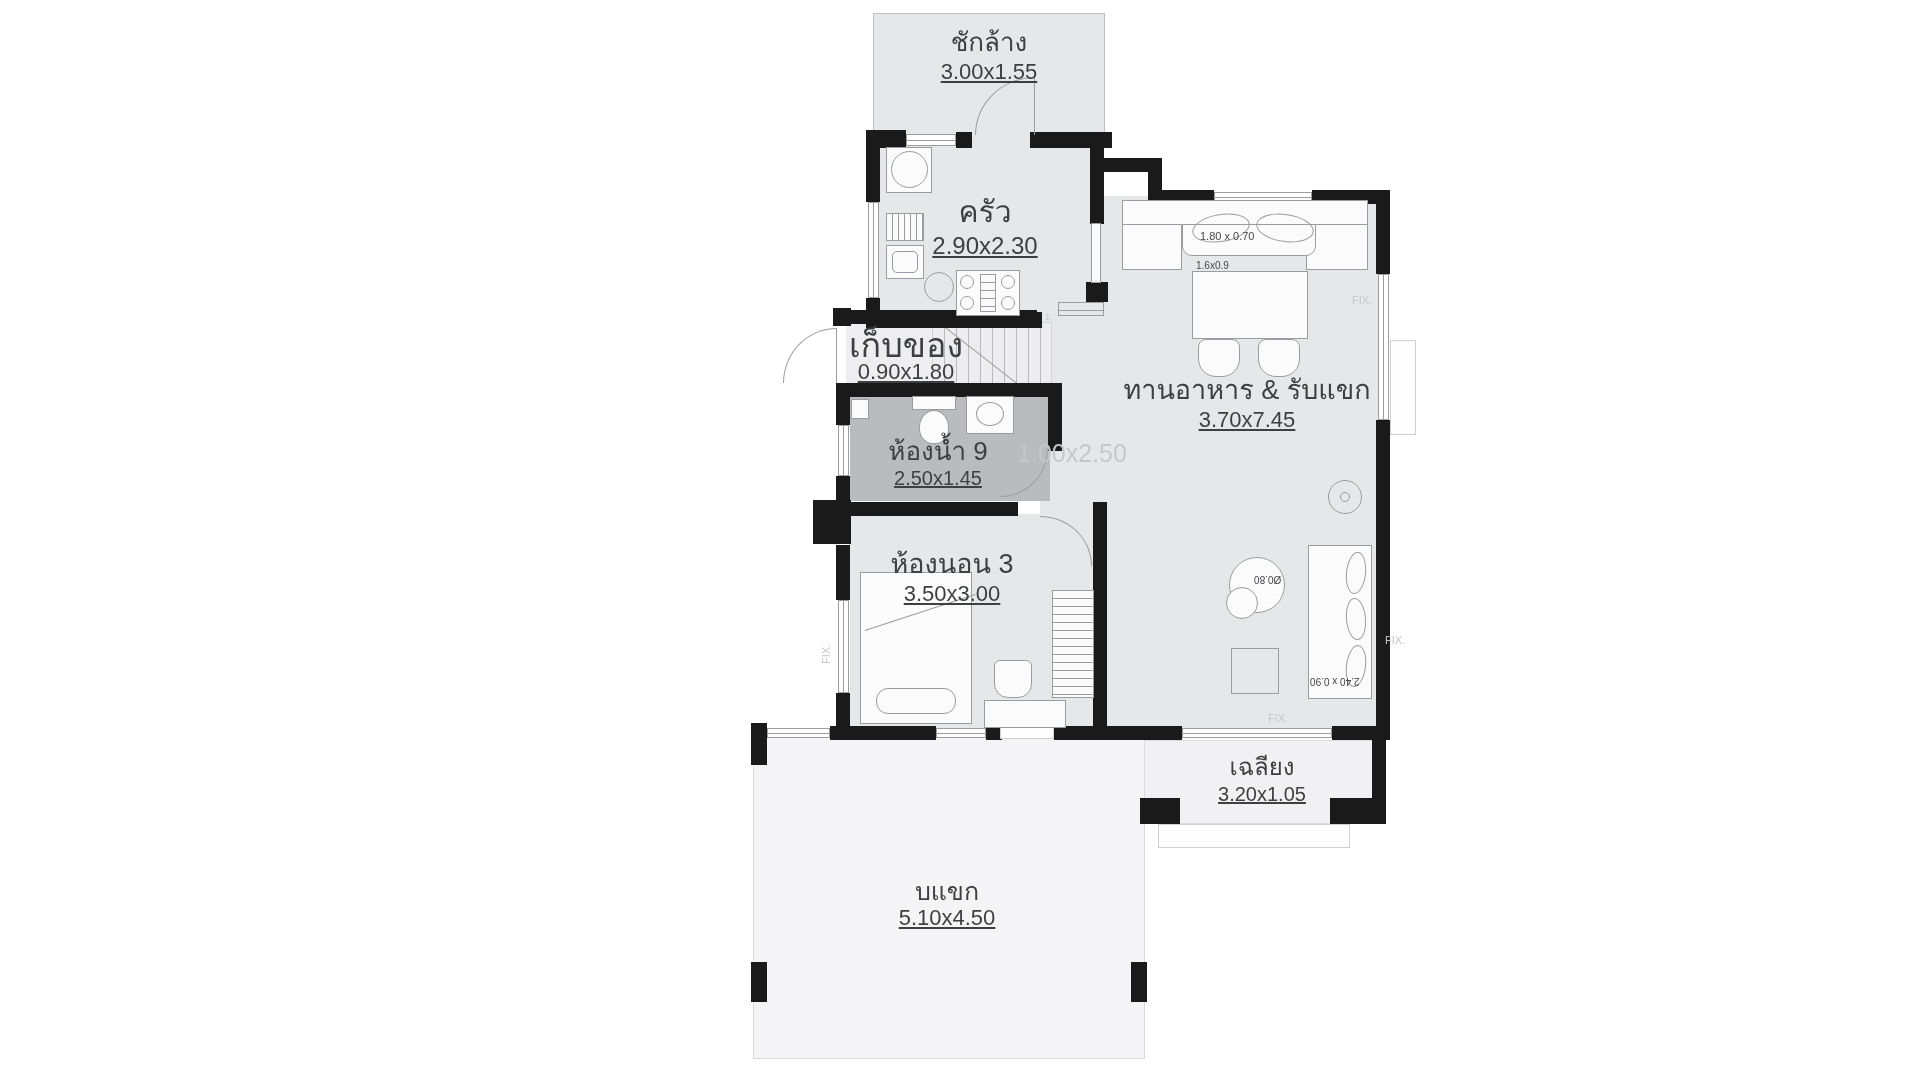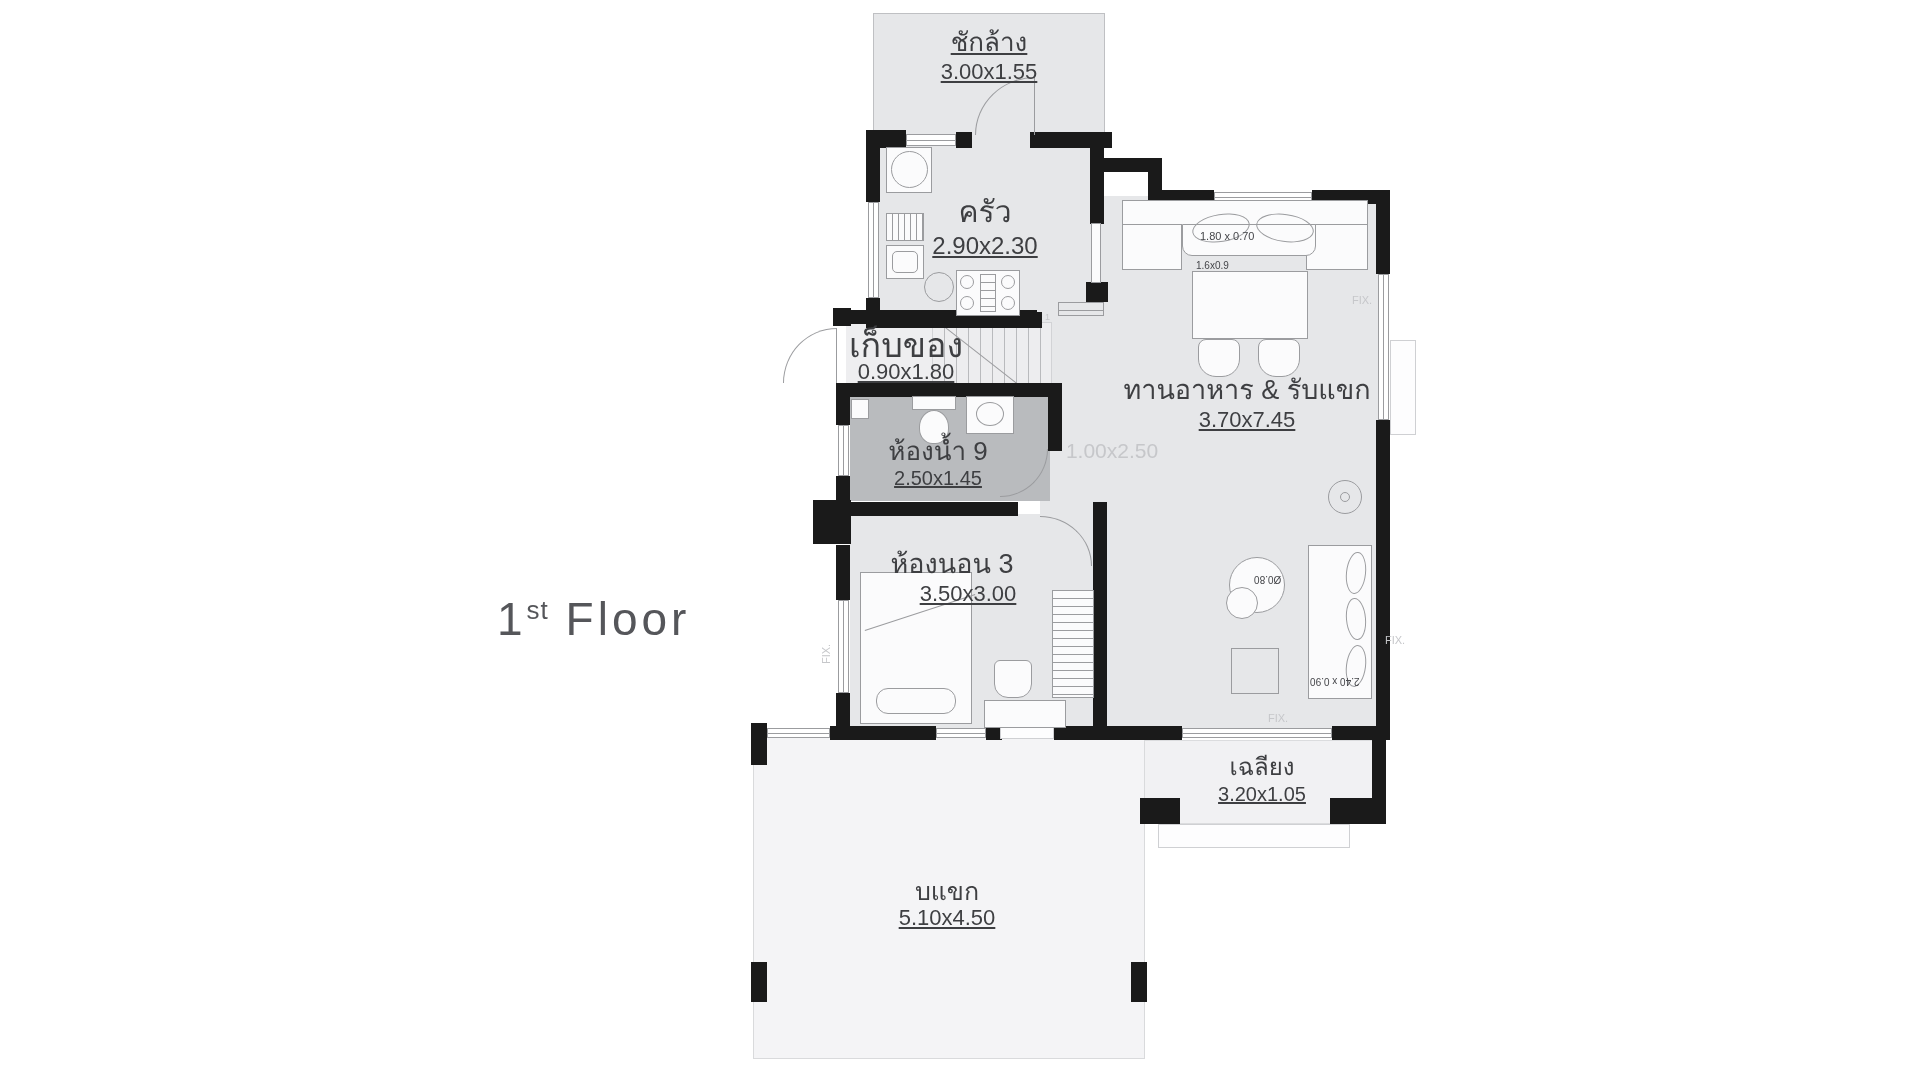--- a/index.html
+++ b/index.html
@@ -35,21 +35,20 @@
   #title sup{font-size:26px;letter-spacing:1px;}
   .stairs{background:#ededef;border:1px solid #d2d3d6;
       background-image:repeating-linear-gradient(90deg,transparent 0 11px,#b9babd 11px,#b9babd 12px);}
   .nums{display:flex;justify-content:space-between;font-size:9px;color:var(--faint);}
 </style>
 </head>
 <body>
 
 <div id="stage">
 
-  <div id="title" style="left:497px;top:592px;font-size:46px;"><span>1</span><sup>st</sup> <span>Floor</span></div>
 
   <div class="a room" style="left:873px;top:13px;width:232px;height:126px;border:1px solid #bfc0c3;"></div>
   <div class="a room" style="left:868px;top:137px;width:236px;height:188px;"></div>
   <div class="a room" style="left:1040px;top:196px;width:348px;height:536px;"></div>
   <div class="a" style="left:846px;top:322px;width:190px;height:62px;background:#eeeef0;"></div>
   <div class="a stairs" style="left:932px;top:322px;width:120px;height:84px;"></div>
   <div class="a" style="left:850px;top:397px;width:200px;height:104px;background:var(--bath);"></div>
   <div class="a room" style="left:850px;top:514px;width:244px;height:214px;"></div>
   <div class="a" style="left:1140px;top:740px;width:246px;height:84px;background:#f1f1f3;border:1px solid #dbdcde;"></div>
   <div class="a" style="left:753px;top:737px;width:392px;height:322px;background:var(--light);border:1px solid #d9dadc;"></div>
@@ -164,45 +163,45 @@
   <div class="a fur circle" style="left:1229px;top:557px;width:56px;height:56px;"></div>
   <div class="a fur circle" style="left:1226px;top:587px;width:32px;height:32px;"></div>
   <div class="a fur2" style="left:1231px;top:648px;width:48px;height:46px;"></div>
   <div class="a fur" style="left:1308px;top:545px;width:64px;height:154px;"></div>
   <div class="a fur2" style="left:1346px;top:552px;width:20px;height:42px;border-radius:50%;transform:rotate(6deg);"></div>
   <div class="a fur2" style="left:1346px;top:598px;width:20px;height:42px;border-radius:50%;transform:rotate(-5deg);"></div>
   <div class="a fur2" style="left:1346px;top:645px;width:20px;height:42px;border-radius:50%;transform:rotate(7deg);"></div>
   <div class="a fur2 circle" style="left:1328px;top:480px;width:34px;height:34px;"></div>
   <div class="a fur2 circle" style="left:1340px;top:492px;width:10px;height:10px;"></div>
 
-  <div class="lbl" style="left:989px;top:29px;font-size:26px;text-decoration:underline;">ชักล้าง</div>
+  <div class="lbl" style="left:989px;top:29px;font-size:26px;">ชักล้าง</div>
   <div class="lbl dim" style="left:989px;top:60px;font-size:22px;">3.00x1.55</div>
 
   <div class="lbl" style="left:985px;top:196px;font-size:30px;">ครัว</div>
   <div class="lbl dim" style="left:985px;top:233px;font-size:24px;">2.90x2.30</div>
 
   <div class="lbl" style="left:906px;top:328px;font-size:34px;">เก็บของ</div>
   <div class="lbl dim" style="left:906px;top:360px;font-size:22px;">0.90x1.80</div>
 
   <div class="lbl" style="left:938px;top:438px;font-size:26px;">ห้องน้ำ 9</div>
   <div class="lbl dim" style="left:938px;top:468px;font-size:20px;">2.50x1.45</div>
 
   <div class="lbl" style="left:952px;top:550px;font-size:27px;">ห้องนอน 3</div>
-  <div class="lbl dim" style="left:952px;top:582px;font-size:22px;margin-left:16px;">3.50x3.00</div>
+  <div class="lbl dim" style="left:952px;top:582px;font-size:22px;">3.50x3.00</div>
 
   <div class="lbl" style="left:1247px;top:376px;font-size:27px;">ทานอาหาร &amp; รับแขก</div>
   <div class="lbl dim" style="left:1247px;top:408px;font-size:22px;">3.70x7.45</div>
 
   <div class="lbl" style="left:1262px;top:754px;font-size:24px;">เฉลียง</div>
   <div class="lbl dim" style="left:1262px;top:784px;font-size:20px;">3.20x1.05</div>
 
   <div class="lbl" style="left:947px;top:878px;font-size:25px;">บแขก</div>
   <div class="lbl dim" style="left:947px;top:906px;font-size:22px;">5.10x4.50</div>
 
-  <div class="lbl faint" style="left:1112px;top:440px;font-size:21px;text-align:center;">1.00x2.50</div>
+  <div class="lbl faint" style="left:1072px;top:440px;font-size:25px;text-align:center;">1.00x2.50</div>
 
   <div class="tiny" style="left:1200px;top:230px;">1.80 x 0.70</div>
   <div class="tiny" style="left:1196px;top:260px;font-size:10px;">1.6x0.9</div>
   <div class="tiny" style="left:1310px;top:676px;font-size:10px;transform:rotate(180deg);">2.40 x 0.90</div>
   <div class="tiny" style="left:1254px;top:574px;font-size:10px;transform:rotate(180deg);">Ø0.80</div>
   <div class="tiny faint" style="left:1352px;top:294px;">FIX.</div>
   <div class="tiny faint" style="left:1268px;top:712px;">FIX.</div>
   <div class="tiny faint" style="left:1385px;top:634px;">FIX.</div>
   <div class="tiny faint" style="left:816px;top:648px;transform:rotate(-90deg);">FIX.</div>
 

